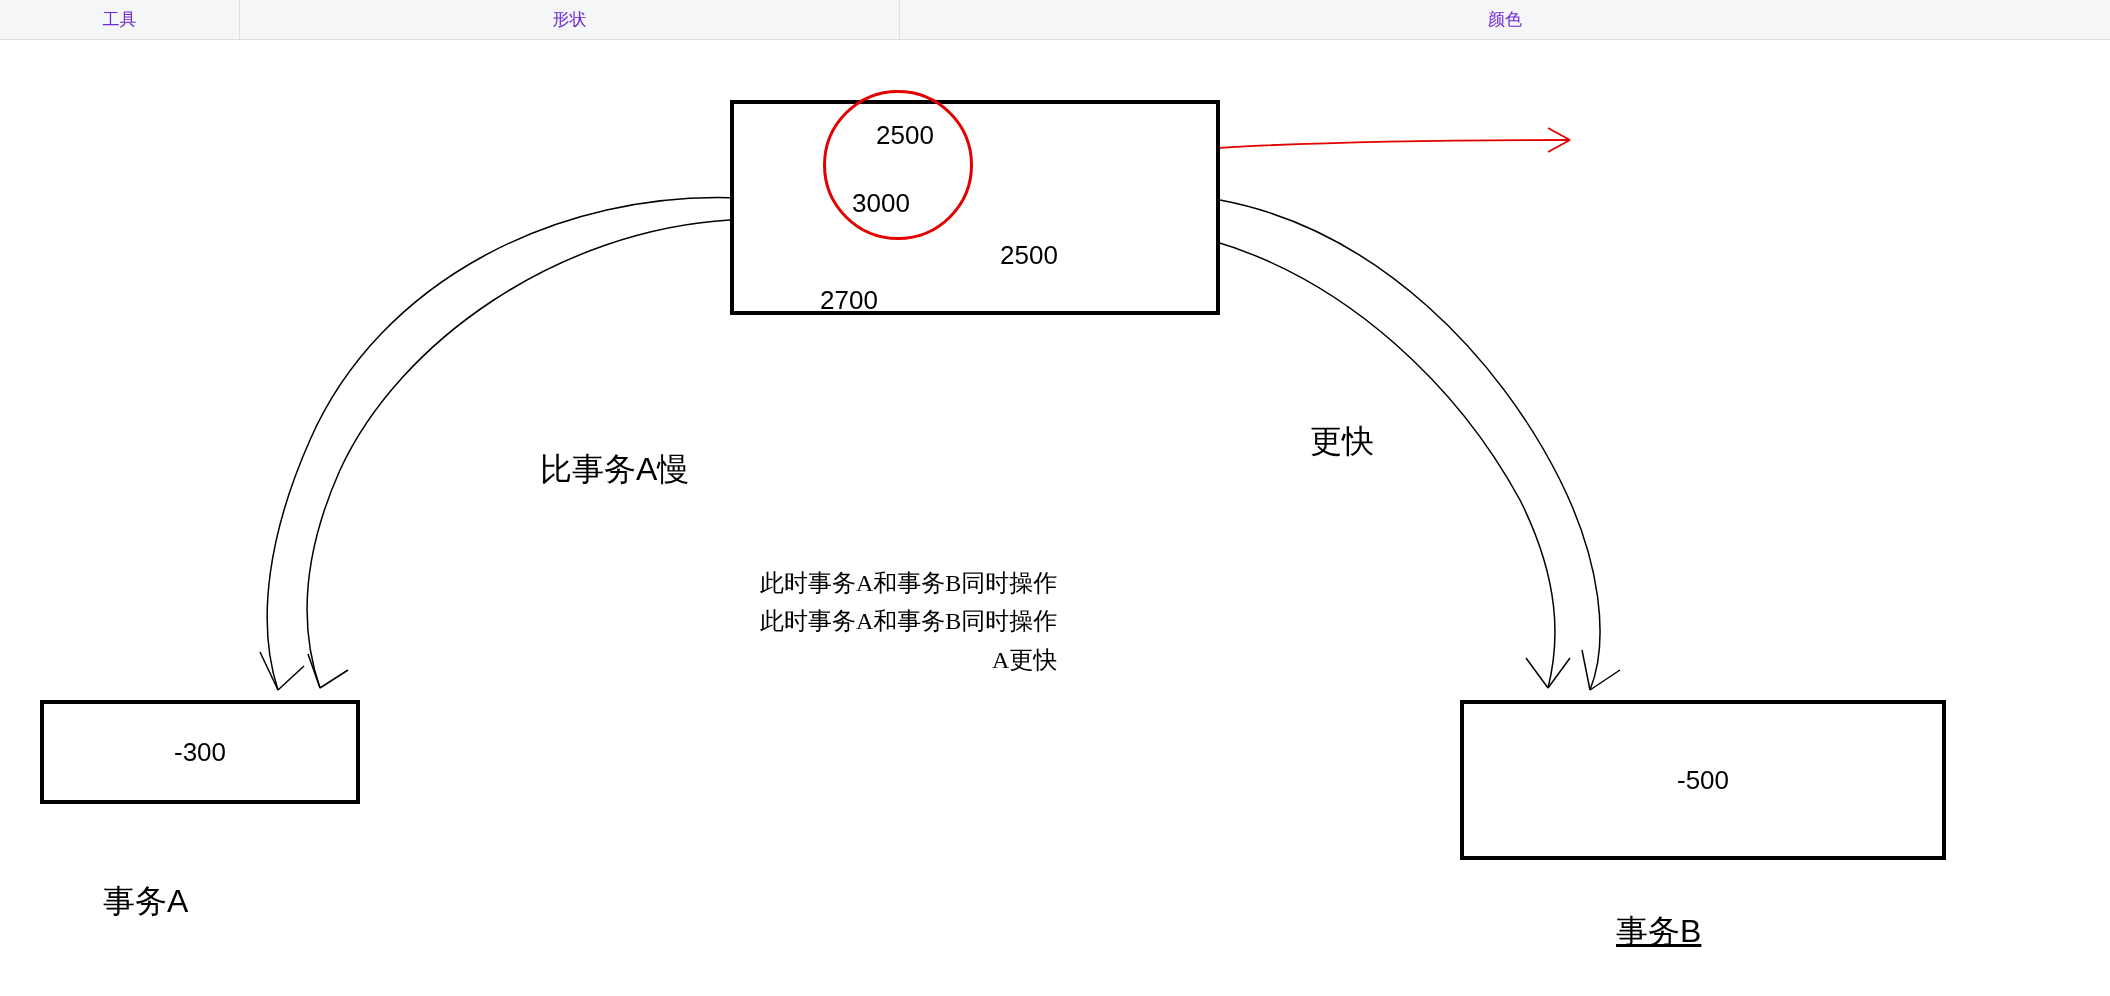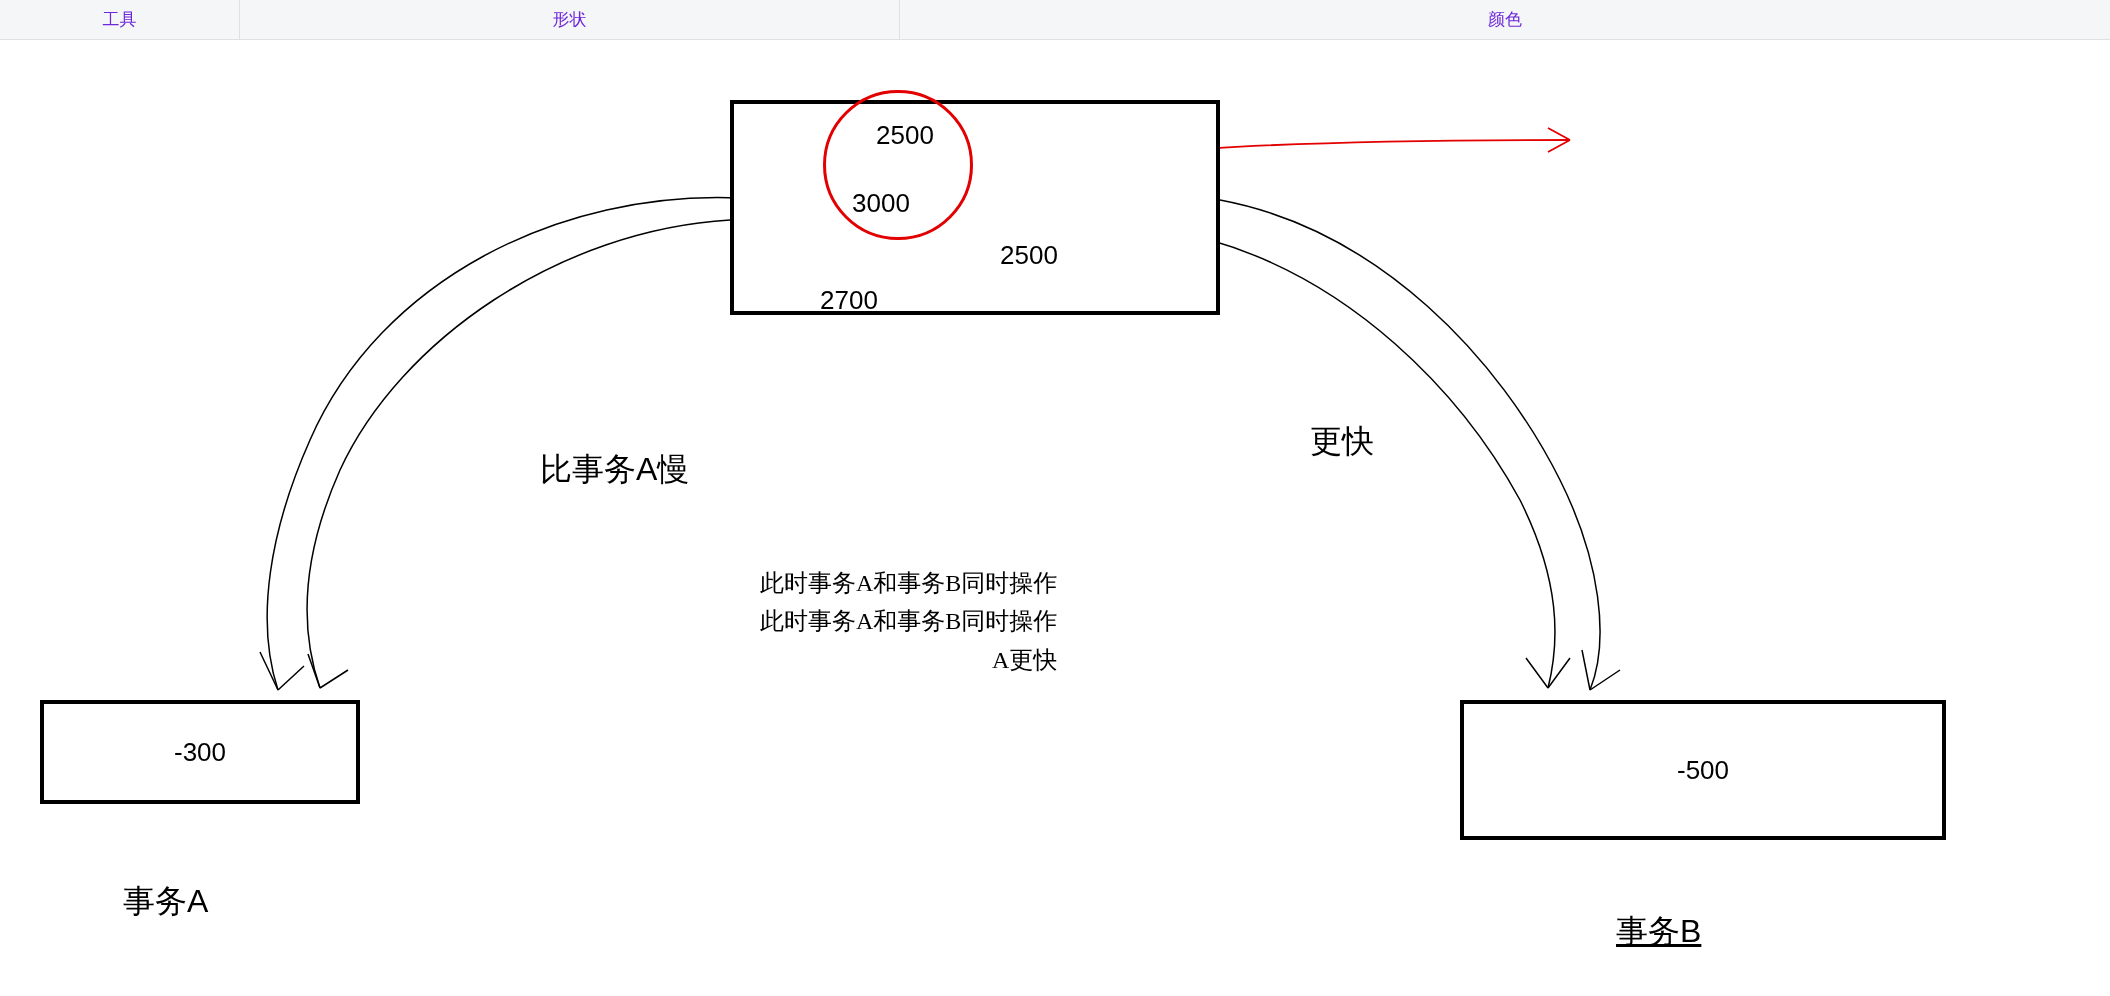--- a/index.html
+++ b/index.html
@@ -53,21 +53,21 @@
     .left-box {
       left: 40px; top: 660px;
       width: 320px; height: 104px;
       display: flex;
       align-items: center;
       justify-content: center;
       font-size: 26px;
     }
     .right-box {
       left: 1460px; top: 660px;
-      width: 486px; height: 140px;
+      width: 486px; height: 160px;
       display: flex;
       align-items: center;
       justify-content: center;
       font-size: 26px;
     }
     .num { font-size: 26px; }
     .lbl { font-size: 32px; }
     .mid-text { font-size: 24px; line-height: 1.6; }
     .right-text { font-size: 24px; line-height: 1.7; width: 320px; }
     .red-circle {
@@ -124,21 +124,21 @@
   <div class="abs num" style="left:876px;top:80px;">2500</div>
   <div class="abs num" style="left:852px;top:148px;">3000</div>
   <div class="abs num" style="left:1000px;top:200px;">2500</div>
   <div class="abs num" style="left:820px;top:245px;">2700</div>
 
   <div class="abs red-circle" style="left:823px;top:50px;"></div>
 
   <div class="abs box left-box">
     <span>-300</span>
   </div>
-  <div class="abs lbl" style="left:123px;top:840px;">事务A</div>
+  <div class="abs lbl" style="left:103px;top:840px;">事务A</div>
 
   <div class="abs box right-box">
     <span>-500</span>
   </div>
   <div class="abs lbl" style="left:1616px;top:870px;text-decoration:underline;">事务B</div>
 
   <div class="abs lbl" style="left:540px;top:408px;">比事务A慢</div>
   <div class="abs lbl" style="left:1310px;top:380px;">更快</div>
 
   <div class="abs mid-text" style="left:760px;top:524px;font-family:Liberation Serif, serif;">

